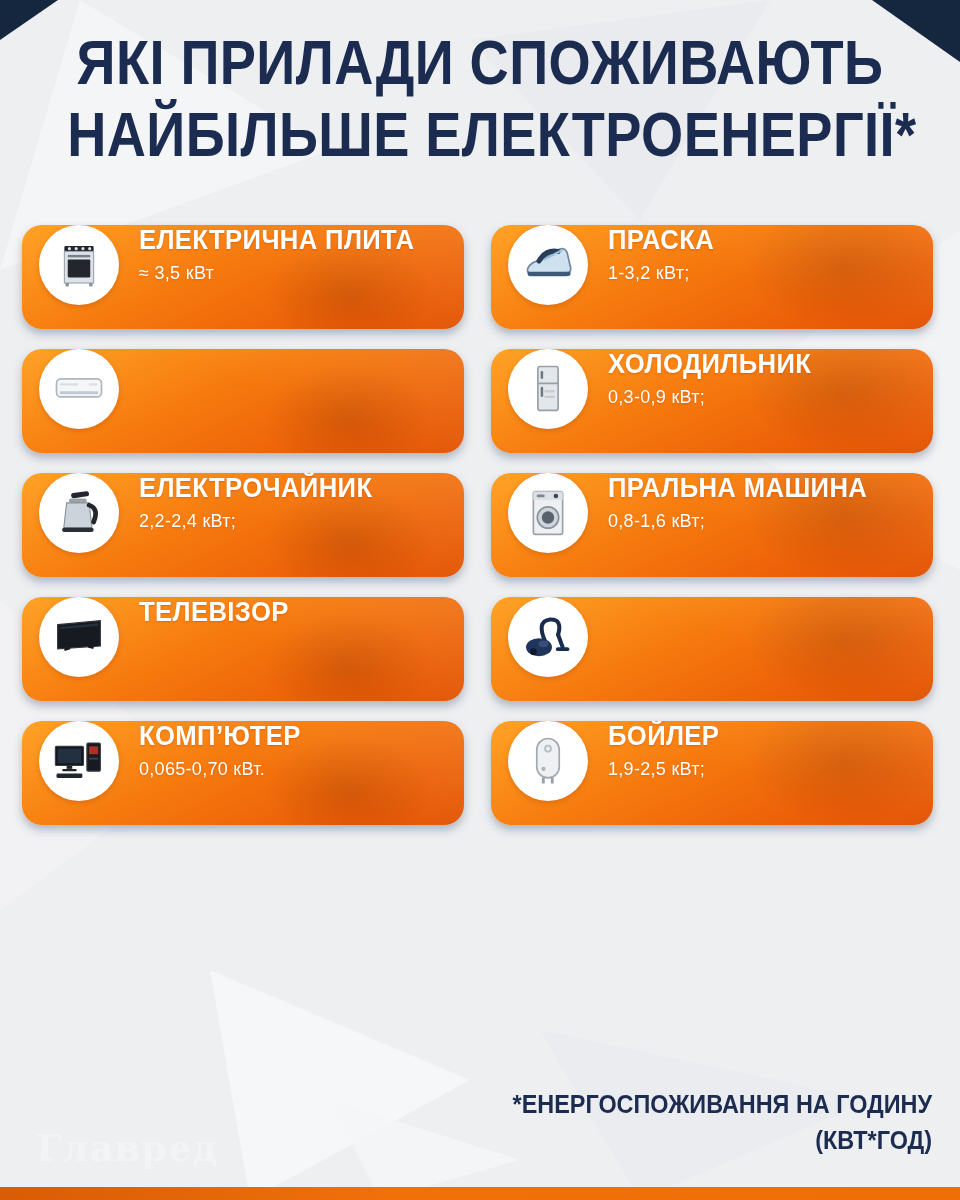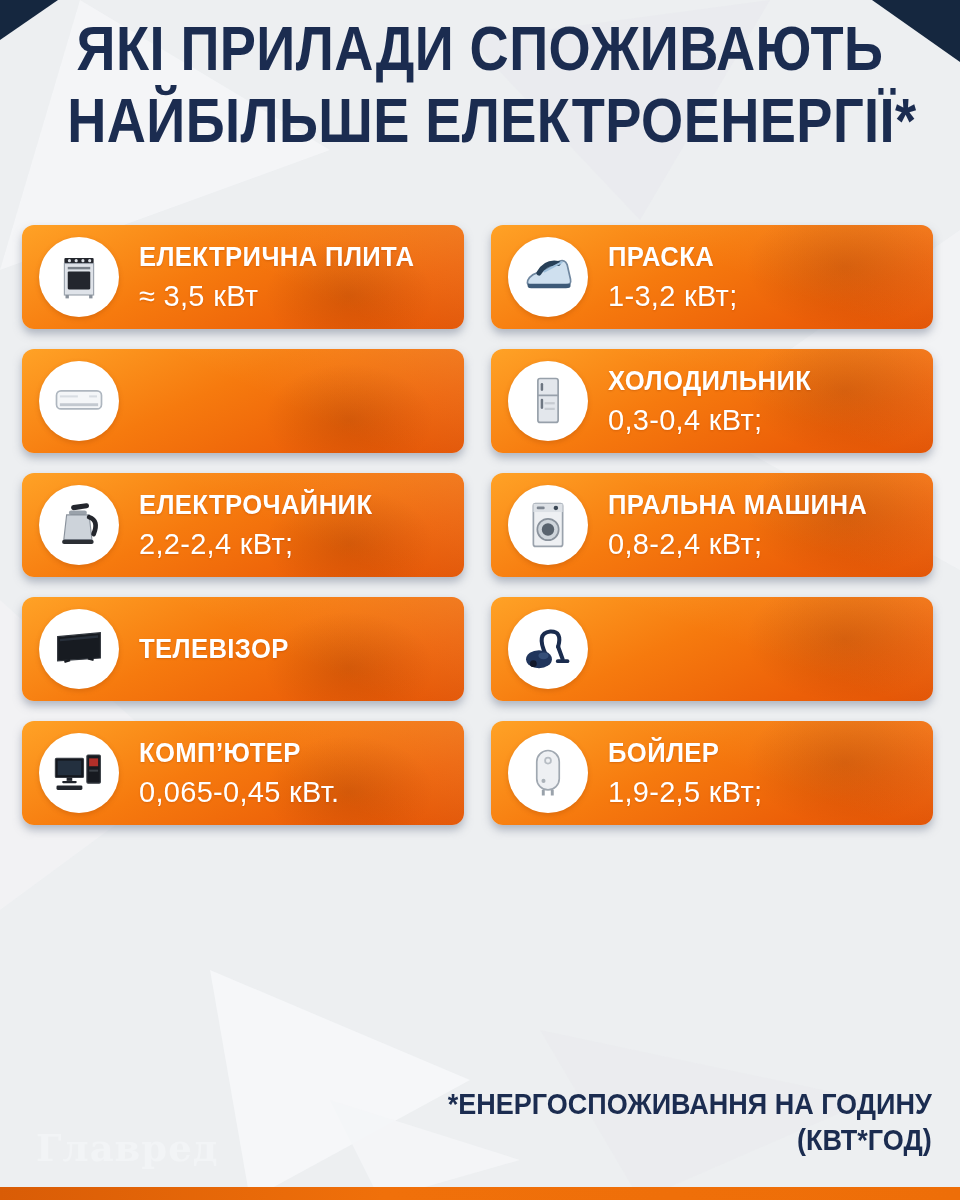--- a/index.html
+++ b/index.html
@@ -11,53 +11,53 @@
   .facets{position:absolute;inset:0;z-index:0;}
   
   .shape{position:absolute;background:#15273f;}
   .tri-tl{z-index:1;left:0;top:0;width:58px;height:40px;clip-path:polygon(0 0,100% 0,0 100%);}
   .tri-tr{z-index:1;right:0;top:0;width:88px;height:62px;clip-path:polygon(0 0,100% 0,100% 100%);}
   .circle-right{z-index:1;left:830px;top:650px;width:420px;height:420px;border-radius:50%;background:#15273f;}
   .circle-bl{z-index:2;left:-220px;top:1020px;width:520px;height:520px;border-radius:50%;background:#142440;}
   .bottom-bar{z-index:1;position:absolute;left:0;bottom:0;width:100%;height:13px;
     background:linear-gradient(90deg,#d95c06,#f0700a 40%,#ee6e08);}
   
-  .title{position:absolute;z-index:3;top:12px;left:0;width:960px;text-align:center;
+  .title{position:absolute;z-index:3;top:26px;left:0;width:960px;text-align:center;
     color:#1b2c50;font-weight:bold;font-size:63px;line-height:72px;letter-spacing:0.5px;}
   .title-line{display:block;white-space:nowrap;transform:scaleX(.86);transform-origin:50% 50%;}
   
   .cards{position:absolute;z-index:3;top:225px;left:22px;width:911px;
     display:grid;grid-template-columns:1fr 1fr;column-gap:27px;row-gap:20px;grid-auto-rows:104px;}
   .card{
-    border-radius:12px;position:relative;overflow:hidden;
+    border-radius:20px;position:relative;overflow:hidden;
     background:linear-gradient(155deg,#ffa226 0%,#f67a0e 42%,#ec5f08 78%,#e25406 100%);
     box-shadow:0 5px 9px rgba(115,125,145,.5);
-    display:flex;align-items:center;padding:0 14px 0 17px;
+    display:flex;align-items:flex-start;padding:0 14px 0 17px;
   }
   .card::after{content:"";position:absolute;inset:0;pointer-events:none;
     background:
       radial-gradient(120px 80px at 74% 68%,rgba(120,45,0,.22),transparent 70%),
       linear-gradient(205deg,rgba(255,225,150,.16),transparent 45%);}
   .card:nth-child(even)::after{
     background:
       radial-gradient(140px 90px at 80% 40%,rgba(110,40,0,.20),transparent 70%),
       linear-gradient(200deg,rgba(255,225,150,.14),transparent 45%);}
   .icon-wrap{flex:0 0 80px;width:80px;height:80px;border-radius:50%;background:#ffffff;
     display:flex;align-items:center;justify-content:center;position:relative;z-index:1;
     box-shadow:0 2px 5px rgba(150,60,0,.28);}
   .icon-wrap svg{width:54px;height:54px;display:block;}
   .card-text{margin-left:20px;color:#fff;position:relative;z-index:1;}
   .card-title{font-size:27px;font-weight:bold;letter-spacing:.4px;white-space:nowrap;
     transform:scaleX(.95);transform-origin:left center;
     text-shadow:0 1px 2px rgba(160,60,0,.35);}
-  .card-value{font-size:29px;margin-top:7px;letter-spacing:.3px;
+  .card-value{font-size:18px;margin-top:7px;letter-spacing:.3px;
     text-shadow:0 1px 2px rgba(160,60,0,.3);}
   
   .footnote{position:absolute;z-index:3;top:1086px;right:28px;text-align:right;
-    color:#1b2c50;font-weight:bold;font-size:30px;line-height:36px;}
+    color:#1b2c50;font-weight:bold;font-size:26px;line-height:36px;}
   .footnote-line{display:block;white-space:nowrap;transform:scaleX(.9);transform-origin:right center;}
   
   .brand{position:absolute;z-index:4;left:36px;top:1126px;color:#f2f4f6;
     font-family:"DejaVu Serif",serif;font-weight:bold;font-size:37px;letter-spacing:1px;}
 </style>
 </head>
 <body>
 
 <div class="canvas">
 
@@ -145,21 +145,21 @@
               <line x1="15" y1="19" x2="33" y2="19" stroke="#97a0aa" stroke-width="1.5"></line>
               <rect x="17.5" y="8" width="2.2" height="7" rx="1" fill="#6d7681"></rect>
               <rect x="17.5" y="22" width="2.2" height="9" rx="1" fill="#6d7681"></rect>
               <rect x="21" y="25" width="9" height="2" fill="#c6cbd1"></rect>
               <rect x="21" y="30" width="9" height="2" fill="#c6cbd1"></rect>
             </svg>
           </span>
       </div>
       <div class="card-text">
         <div class="card-title">ХОЛОДИЛЬНИК</div>
-        <div class="card-value">0,3-0,4 кВт;</div>
+        <div class="card-value">0,3-0,9 кВт;</div>
       </div>
     </div>
 
     <div class="card">
       <div class="icon-wrap">
         <span class="icon">
             <svg viewBox="0 0 48 48">
               <rect x="17" y="5.5" width="16" height="4.5" rx="2.2" fill="#23262d" transform="rotate(-8 25 8)"></rect>
               <rect x="15" y="11" width="16" height="4" rx="2" fill="#9aa2ab"></rect>
               <path d="M13 15 L33 15 L35.5 37 L10.5 37 Z" fill="#cdd3da" stroke="#8a929c"></path>
@@ -183,21 +183,21 @@
               <rect x="11" y="5" width="26" height="7.5" fill="#dde1e6"></rect>
               <rect x="14" y="7.5" width="7" height="2.5" rx="1" fill="#7d8590"></rect>
               <circle cx="31" cy="8.8" r="2" fill="#3a4754"></circle>
               <circle cx="24" cy="28" r="9.5" fill="#cfd5db" stroke="#8a929c" stroke-width="1.5"></circle>
               <circle cx="24" cy="28" r="5.5" fill="#59636e"></circle>
             </svg>
           </span>
       </div>
       <div class="card-text">
         <div class="card-title">ПРАЛЬНА МАШИНА</div>
-        <div class="card-value">0,8-2,4 кВт;</div>
+        <div class="card-value">0,8-1,6 кВт;</div>
       </div>
     </div>
 
     <div class="card">
       <div class="icon-wrap">
         <span class="icon">
             <svg viewBox="0 0 48 48">
               <path d="M5 13 L43 9.5 L43 32 L5 34.5 Z" fill="#171b21" stroke="#30353c"></path>
               <path d="M7 15 L41 11.8 L41 14 L7 17.2 Z" fill="#2b3440" opacity=".85"></path>
               <path d="M11 35.5 L16 33.8" stroke="#171b21" stroke-width="2.2"></path>
@@ -235,21 +235,21 @@
               <rect x="9" y="31" width="13" height="2" rx="1" fill="#20242b"></rect>
               <rect x="31" y="8" width="12" height="25" rx="1" fill="#171a20" stroke="#3a3f46"></rect>
               <rect x="33" y="11" width="8" height="7" fill="#c2322a" opacity=".9"></rect>
               <rect x="33" y="21" width="8" height="1.8" fill="#3a3f46"></rect>
               <rect x="4" y="35" width="23" height="4" rx="1.2" fill="#22262d"></rect>
             </svg>
           </span>
       </div>
       <div class="card-text">
         <div class="card-title">КОМП’ЮТЕР</div>
-        <div class="card-value">0,065-0,45 кВт.</div>
+        <div class="card-value">0,065-0,70 кВт.</div>
       </div>
     </div>
 
     <div class="card">
       <div class="icon-wrap">
         <span class="icon">
             <svg viewBox="0 0 48 48">
               <rect x="14" y="4" width="20" height="35" rx="10" fill="#eef0f3" stroke="#a0a8b1" stroke-width="1.5"></rect>
               <circle cx="24" cy="13" r="2.6" fill="none" stroke="#b7bdc4" stroke-width="1.6"></circle>
               <circle cx="20" cy="31" r="1.8" fill="#aab1b8"></circle>

